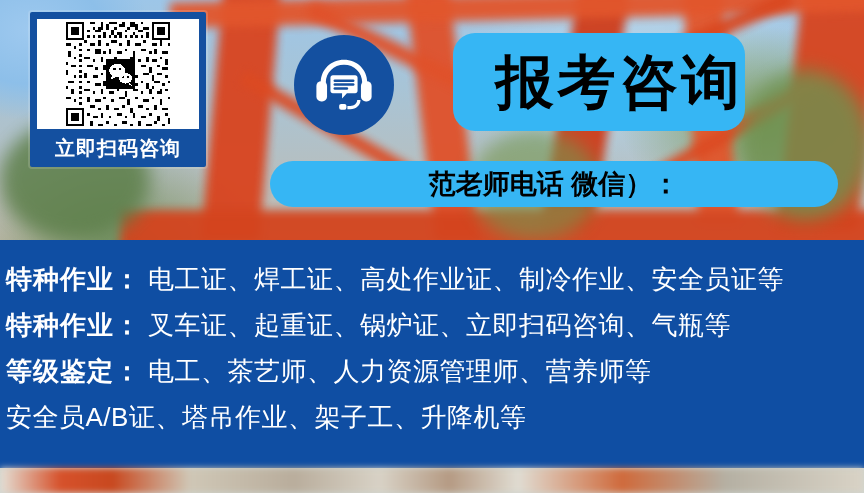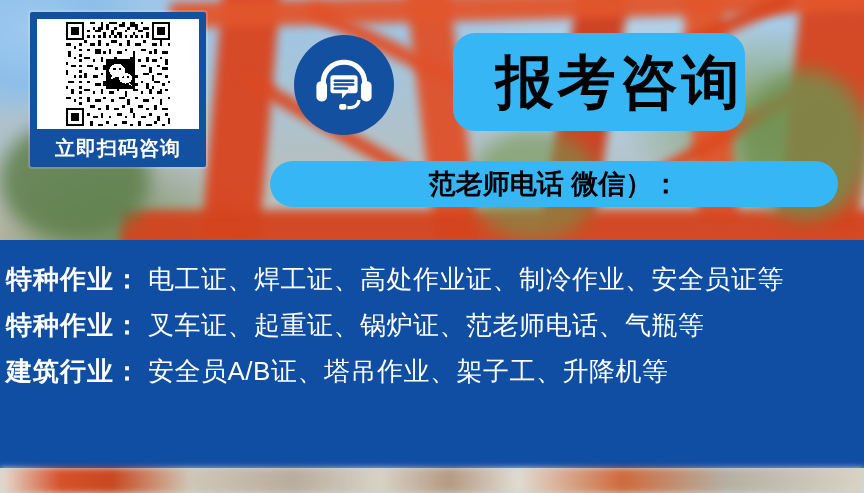--- a/index.html
+++ b/index.html
@@ -382,23 +382,26 @@
     <span class="phone-label">范老师电话 微信）：</span>
   </div>
 
   <div class="info-panel">
     <div class="info-row">
       <span class="row-label">特种作业：</span>
       <span class="row-value">电工证、焊工证、高处作业证、制冷作业、安全员证等</span>
     </div>
     <div class="info-row">
       <span class="row-label">特种作业：</span>
-      <span class="row-value">叉车证、起重证、锅炉证、范老师电话、气瓶等</span>
+      <span class="row-value">叉车证、起重证、锅炉证、立即扫码咨询、气瓶等</span>
     </div>
     <div class="info-row">
-      <span class="row-label">建筑行业：</span>
+      <span class="row-label">等级鉴定：</span>
+      <span class="row-value">电工、茶艺师、人力资源管理师、营养师等</span>
+    </div>
+    <div class="info-row">
       <span class="row-value">安全员A/B证、塔吊作业、架子工、升降机等</span>
     </div>
   </div>
 
   <div class="bottom-strip"></div>
 
 </div>
 
 </body></html>

